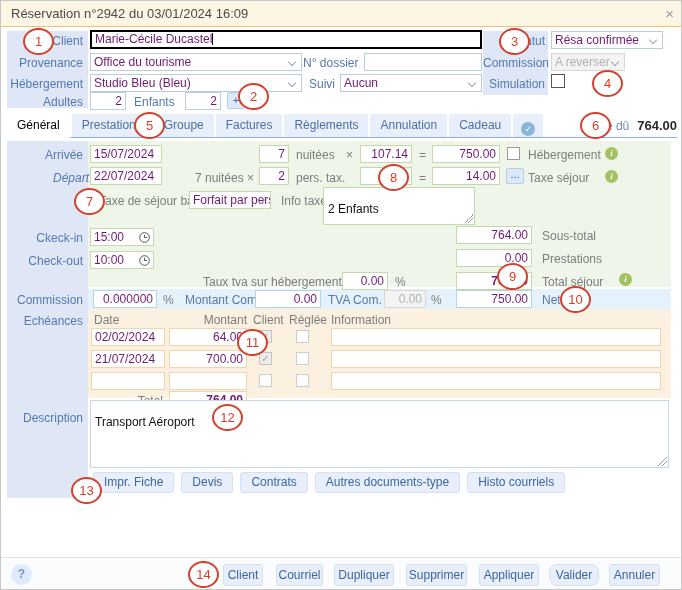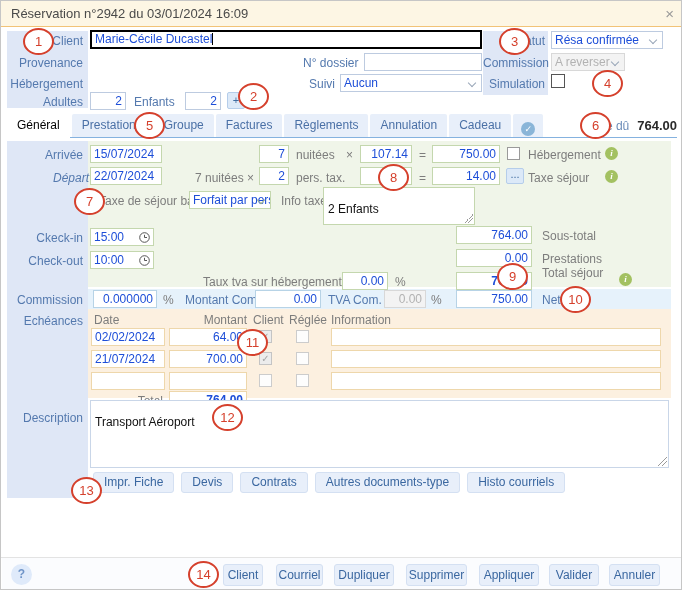--- a/index.html
+++ b/index.html
@@ -15,21 +15,21 @@
   .labelcol{background:#dfe7f6;}
   .greenband{background:#f0f5e9;}
   .blueband{background:#e6f2fb;}
   .peachband{background:#fcf0e0;}
   
   .lbl{position:absolute;color:#5479ae;font-size:12px;line-height:14px;white-space:nowrap;}
   .rlbl{text-align:right;}
   .glbl{position:absolute;color:#7d7d7d;font-size:12px;line-height:14px;white-space:nowrap;}
   
   .inp{position:absolute;box-sizing:border-box;height:18px;line-height:16px;border:1px solid #bdcbe0;background:#fff;
-    padding:0 3px;font-size:12px;color:#1d4ed8;overflow:hidden;white-space:nowrap;}
+    padding:0 3px;font-size:12px;color:#701a75;overflow:hidden;white-space:nowrap;}
   .num{text-align:right;}
   .bold{font-weight:bold;}
   .ginp{border-color:#c4d7ae;}
   .pinp{border-color:#eed7ab;}
   .binp{border-color:#b7d3e6;}
   .dis{background:#f3f3f3;color:#b2b2b2;border-color:#d8d8d8;}
   .focus{border:2px solid #000;height:19px;line-height:15px;}
   .caret{display:inline-block;width:1px;height:12px;background:#000;vertical-align:-2px;}
   .chev{position:absolute;right:6px;top:5px;width:5px;height:5px;border-right:1px solid #99a6b8;border-bottom:1px solid #99a6b8;transform:rotate(45deg);}
   .chev.g{border-color:#9ab08c;}
@@ -80,24 +80,26 @@
   <div class="band labelcol" style="left:482px;top:30px;width:65px;height:64px;"></div>
   <div class="band labelcol" style="left:6px;top:140px;width:81px;height:357px;"></div>
   <div class="band greenband" style="left:87px;top:140px;width:583px;height:146px;"></div>
   <div class="band blueband" style="left:87px;top:288px;width:583px;height:20px;"></div>
   <div class="band peachband" style="left:87px;top:308px;width:583px;height:89px;"></div>
 
   <div class="lbl rlbl" style="left:6px;top:33px;width:76px;">Client</div>
   <div class="inp focus" style="left:89px;top:29px;width:392px;"><span>Marie-Cécile Ducastel</span><span class="caret"></span></div>
 
   <div class="lbl rlbl" style="left:6px;top:55px;width:76px;">Provenance</div>
+  <div class="inp" style="left:89px;top:52px;width:212px;"><span>Office du tourisme</span><span class="chev"></span></div>
   <div class="lbl" style="left:302px;top:55px;">N° dossier</div>
   <div class="inp" style="left:363px;top:52px;width:118px;"></div>
 
   <div class="lbl rlbl" style="left:6px;top:76px;width:76px;">Hébergement</div>
+  <div class="inp" style="left:89px;top:73px;width:212px;"><span>Studio Bleu (Bleu)</span><span class="chev"></span></div>
   <div class="lbl" style="left:308px;top:76px;">Suivi</div>
   <div class="inp" style="left:339px;top:73px;width:142px;"><span>Aucun</span><span class="chev"></span></div>
 
   <div class="lbl rlbl" style="left:6px;top:94px;width:76px;">Adultes</div>
   <div class="inp num" style="left:89px;top:91px;width:36px;">2</div>
   <div class="lbl" style="left:133px;top:94px;">Enfants</div>
   <div class="inp num" style="left:184px;top:91px;width:36px;">2</div>
   <div class="smallbtn" style="left:226px;top:91px;width:18px;height:17px;line-height:15px;">+</div>
 
   <div class="lbl rlbl" style="left:482px;top:33px;width:62px;">Statut</div>
@@ -159,21 +161,21 @@
         <circle cx="5.5" cy="5.5" r="4.8" fill="none" stroke="#555" stroke-width="1"></circle>
         <path d="M5.5 2.8 V5.5 H8" fill="none" stroke="#555" stroke-width="1"></path>
       </svg></div>
   <div class="inp ginp num" style="left:455px;top:248px;width:76px;">0.00</div>
   <div class="glbl" style="left:541px;top:251px;">Prestations</div>
 
   <div class="glbl" style="left:202px;top:274px;">Taux tva sur hébergement</div>
   <div class="inp ginp num" style="left:341px;top:271px;width:46px;">0.00</div>
   <div class="glbl" style="left:394px;top:274px;">%</div>
   <div class="inp ginp num bold" style="left:455px;top:271px;width:76px;">764.00</div>
-  <div class="glbl" style="left:541px;top:265px;">Total séjour</div>
+  <div class="glbl" style="left:541px;top:274px;">Total séjour</div>
   <div class="iicon" style="left:618px;top:272px;">i</div>
 
   <div class="lbl rlbl" style="left:6px;top:292px;width:76px;">Commission</div>
   <div class="inp binp num" style="left:92px;top:289px;width:64px;">0.000000</div>
   <div class="glbl" style="left:162px;top:292px;">%</div>
   <div class="lbl" style="left:184px;top:292px;">Montant Com.</div>
   <div class="inp binp num" style="left:254px;top:289px;width:66px;">0.00</div>
   <div class="lbl" style="left:327px;top:292px;">TVA Com.</div>
   <div class="inp binp num dis" style="left:383px;top:289px;width:42px;">0.00</div>
   <div class="glbl" style="left:430px;top:292px;">%</div>
@@ -226,21 +228,21 @@
   </div>
 
   <div id="footerline"></div>
   <div id="footerbg"></div>
   <div id="helpbtn">?</div>
   <div class="btn fbtn" style="left:222px;width:40px;">Client</div>
   <div class="btn fbtn" style="left:275px;width:47px;">Courriel</div>
   <div class="btn fbtn" style="left:333px;width:60px;">Dupliquer</div>
   <div class="btn fbtn" style="left:405px;width:61px;">Supprimer</div>
   <div class="btn fbtn" style="left:478px;width:60px;">Appliquer</div>
-  <div class="btn fbtn" style="left:548px;width:50px;">Valider</div>
+  <div class="btn fbtn" style="left:548px;width:50px;border-radius:8px;">Valider</div>
   <div class="btn fbtn" style="left:608px;width:51px;">Annuler</div>
 
   <div class="ann" style="left:22px;top:27px;">1</div>
   <div class="ann" style="left:237px;top:82px;">2</div>
   <div class="ann" style="left:498px;top:27px;">3</div>
   <div class="ann" style="left:591px;top:69px;">4</div>
   <div class="ann" style="left:133px;top:111px;">5</div>
   <div class="ann" style="left:579px;top:111px;">6</div>
   <div class="ann" style="left:73px;top:187px;">7</div>
   <div class="ann" style="left:377px;top:163px;">8</div>

